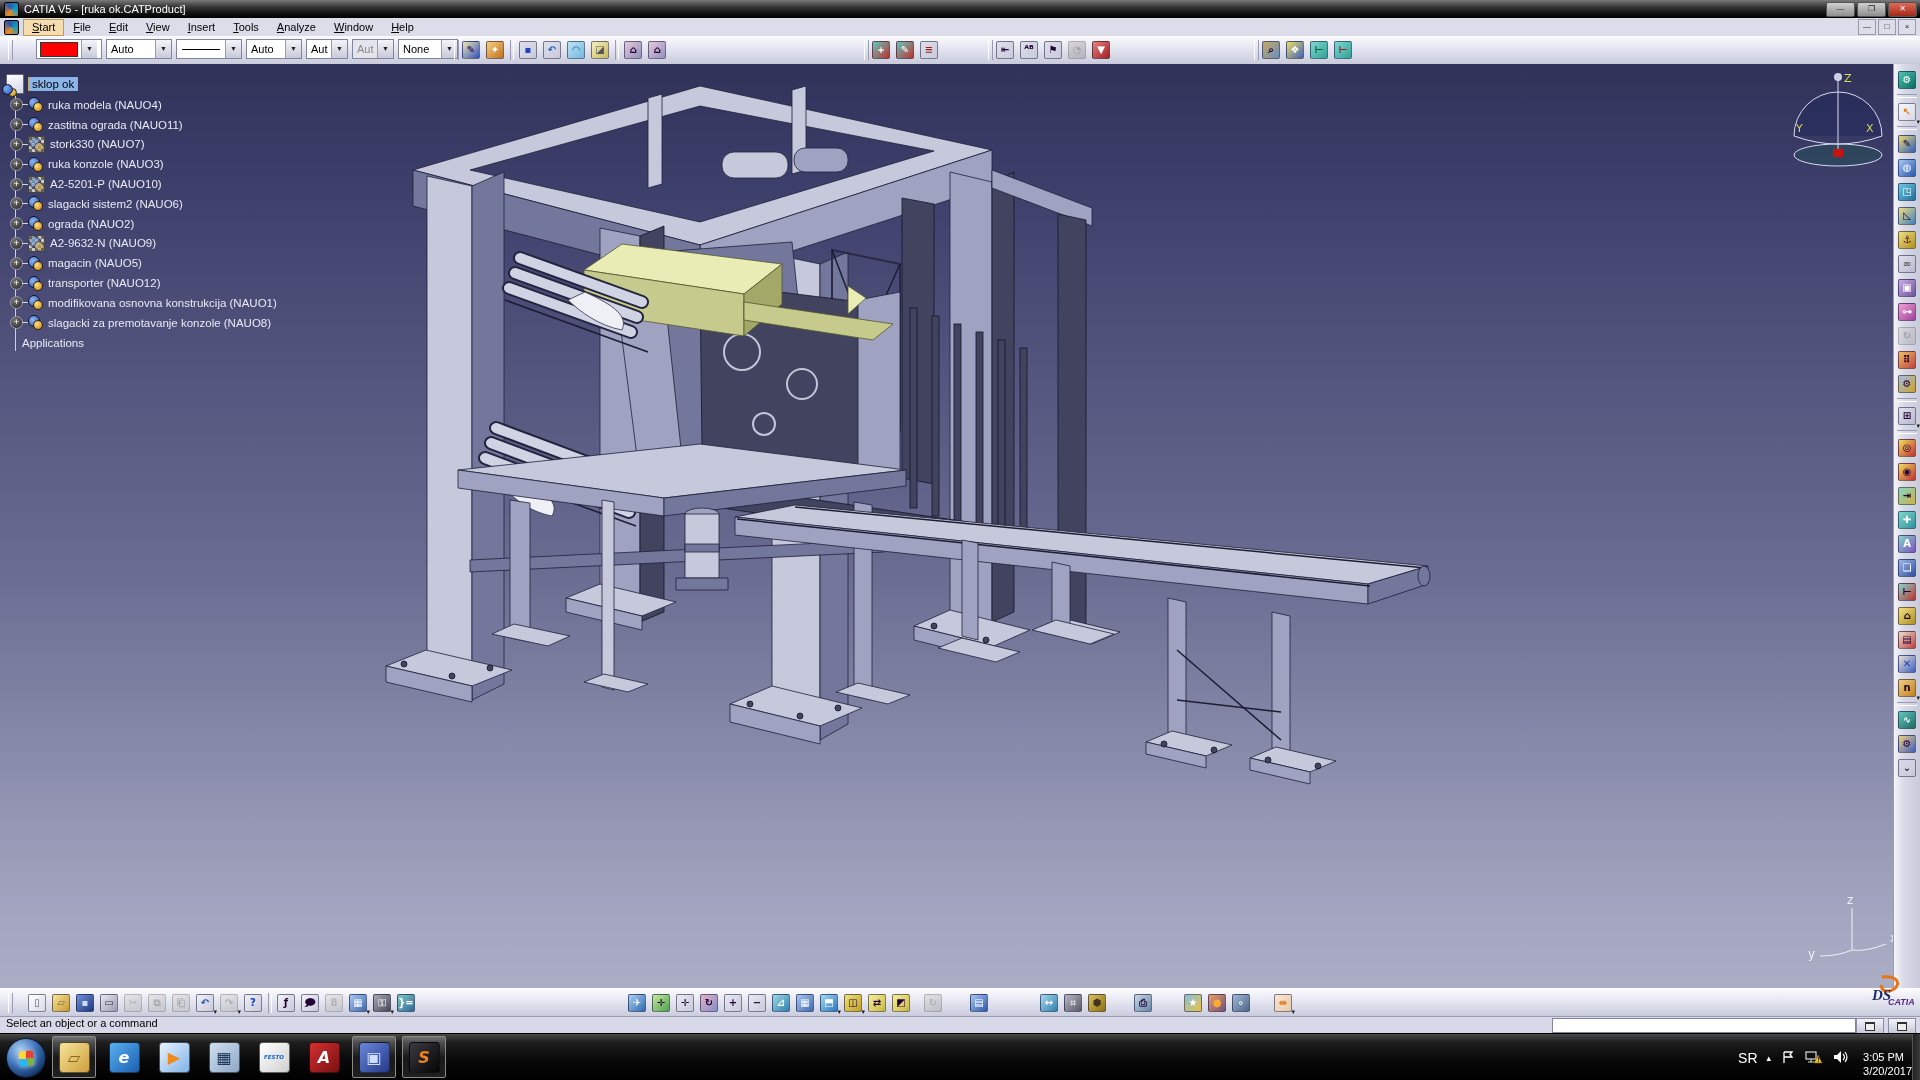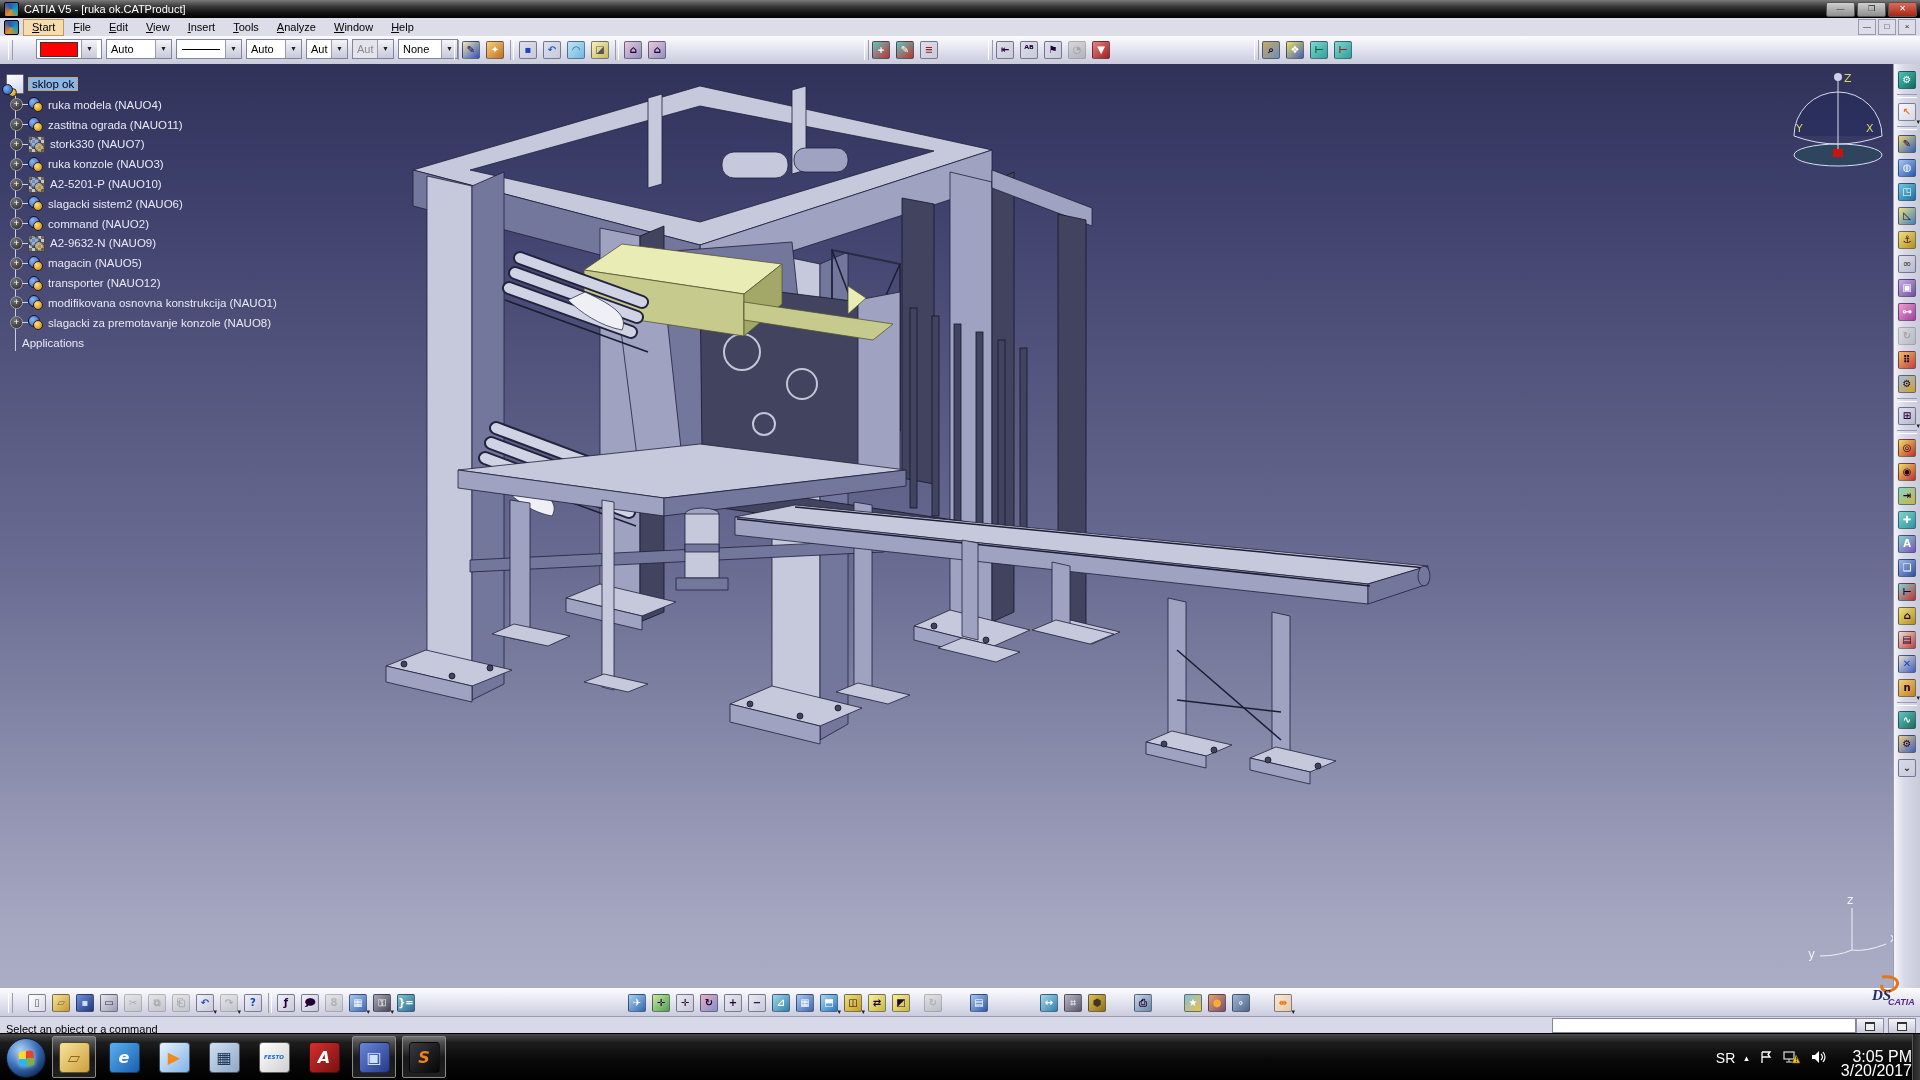--- a/index.html
+++ b/index.html
@@ -97,21 +97,21 @@
 
   
   #toolbar-bottom{position:absolute;left:0;top:988px;width:1920px;height:28px;
     background:linear-gradient(#fbfbfe,#d8d9e8 70%,#c9cada);border-top:1px solid #fff;}
   .bt-g{position:absolute;top:3px;display:flex;gap:2px;align-items:center;}
   #ds-logo{position:absolute;right:6px;top:-14px;width:70px;height:40px;}
 
   
   #statusbar{position:absolute;left:0;top:1016px;width:1920px;height:17px;background:#d8d9e8;
     border-top:1px solid #9b9cb4;font-size:11px;color:#000;}
-  #status-msg{position:absolute;left:6px;top:6px;}
+  #status-msg{position:absolute;left:6px;top:0;}
   #cmd-input{position:absolute;left:1552px;top:1px;width:296px;height:13px;border:1px solid #7f85a0;
     background:#fff;font-size:10px;padding:0 3px;}
   .cmd-btn{position:absolute;top:1px;width:26px;height:14px;background:linear-gradient(#f4f4f8,#c8c9da);
     border:1px solid #8a8aa2;display:flex;align-items:center;justify-content:center;}
   .mini-box{width:8px;height:6px;border:1px solid #333;border-top-width:2px;background:#eee;}
 
   
   #taskbar{position:absolute;left:0;top:1033px;width:1920px;height:47px;
     background:linear-gradient(#4a4a4a,#1d1d1d 18%,#090909 55%,#000);border-top:1px solid #000;}
   #start-button{position:absolute;left:6px;top:4px;width:38px;height:38px;border-radius:50%;
@@ -122,21 +122,21 @@
   .task-apps{position:absolute;left:52px;top:2px;display:flex;gap:6px;}
   .tapp{width:44px;height:42px;display:flex;align-items:center;justify-content:center;border-radius:2px;position:relative;}
   .tapp.active{background:linear-gradient(rgba(255,255,255,.28),rgba(255,255,255,.06) 50%,rgba(255,255,255,.12));
     border:1px solid #8a8a8a;box-sizing:border-box;}
   .tapp .chip{width:29px;height:29px;border-radius:4px;display:flex;align-items:center;justify-content:center;
     border:1px solid rgba(0,0,0,.6);}
   .tapp .glyph{font-weight:bold;font-size:16px;font-family:"DejaVu Sans",sans-serif;}
   .tapp.small .glyph{font-size:5.5px;letter-spacing:0;}
   #tray{position:absolute;right:8px;top:0;height:47px;display:flex;align-items:center;gap:9px;color:#fff;}
   #tray .txt{font-size:14px;}
-  #tray-clock{text-align:right;font-size:16px;line-height:14px;margin-left:4px;margin-top:13px;}
+  #tray-clock{font-size:11px;line-height:14px;margin-left:4px;margin-top:13px;}
   #show-desktop{position:absolute;right:0;top:0;width:7px;height:47px;border-left:1px solid #555;
     background:linear-gradient(90deg,#222,#3a3a3a);}
 
   
   .pl{fill:#c6c8db;stroke:#20203a;stroke-width:.8}
   .pm{fill:#9fa2c0;stroke:#20203a;stroke-width:.8}
   .pd{fill:#74779c;stroke:#20203a;stroke-width:.8}
   .pk{fill:#41435f;stroke:#15152a;stroke-width:.8}
   .py{fill:#e9edb5;stroke:#55572e;stroke-width:.8}
   .py2{fill:#c6ca8c;stroke:#55572e;stroke-width:.8}
@@ -535,21 +535,21 @@
 
           <li class="tree-item">
             <span class="expander">+</span>
             <span class="gear-ic"></span>
             <span class="label">slagacki sistem2 (NAUO6)</span>
           </li>
 
           <li class="tree-item">
             <span class="expander">+</span>
             <span class="gear-ic"></span>
-            <span class="label">command (NAUO2)</span>
+            <span class="label">ograda (NAUO2)</span>
           </li>
 
           <li class="tree-item deactivated">
             <span class="expander">+</span>
             <span class="gear-ic"></span>
             <span class="label">A2-9632-N (NAUO9)</span>
           </li>
 
           <li class="tree-item">
             <span class="expander">+</span>

